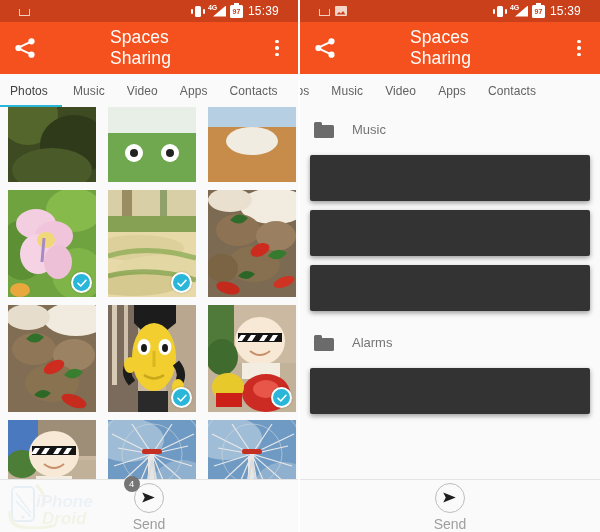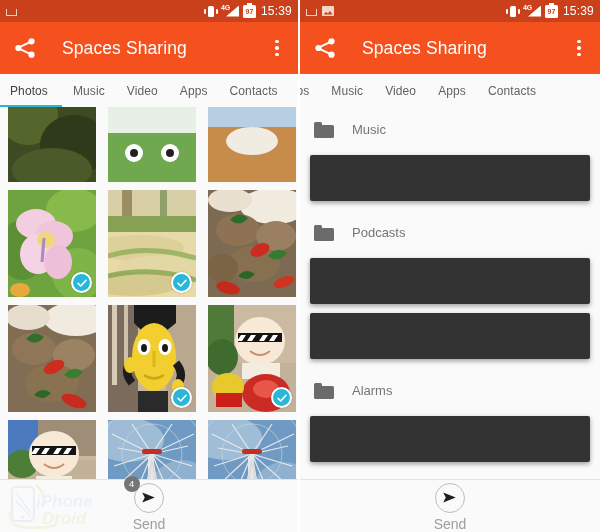--- a/index.html
+++ b/index.html
@@ -9,21 +9,21 @@
     background: #ffffff;
     overflow: hidden;
   }
   .screen { position: relative; width: 600px; height: 532px; display: flex; }
   .panel { position: relative; width: 300px; height: 532px; background: #fafafa; overflow: hidden; }
   .panel.left { border-right: 2px solid #ffffff; }
 
   
   .statusbar {
     height: 22px; background: #c9401a; color: #fff;
-    display: flex; align-items: center; padding: 0 6px;
+    display: flex; align-items: center; padding: 0 19px;
     font-size: 11px; position: relative; z-index: 5; gap: 34px;
   }
   .sb-left { display: flex; align-items: center; gap: 5px; flex: 1; }
   .sb-right { display: flex; align-items: center; gap: 4px; }
   .ic-keyboard {
     width: 11px; height: 7px; border: 1.6px solid #f6d5c9; border-top: none;
     opacity: .95; margin-top: 2px;
   }
   .ic-picture {
     width: 12px; height: 10px; background: #f6d5c9; position: relative; border-radius: 1px;
@@ -57,21 +57,21 @@
     position: relative;
   }
   .ic-battery::before {
     content: ""; position: absolute; top: -2px; left: 4px; width: 5px; height: 2px; background: #fff;
   }
   .clock { font-size: 12px; font-weight: normal; letter-spacing: .2px; margin-left: 1px; }
 
   
   .appbar {
     height: 52px; background: #f4511e; display: flex; align-items: center;
-    padding: 0 10px 0 13px; position: relative; z-index: 4;
+    padding: 0 10px 0 13px; position: relative; z-index: 4; gap: 48px;
   }
   .share-icon { width: 24px; height: 24px; flex: 0 0 auto; }
   .appbar-title {
     color: #fff; font-size: 17.5px; margin-left: 25px; flex: 1; letter-spacing: .1px;
   }
   .overflow { width: 22px; height: 24px; display: flex; flex-direction: column;
     align-items: center; justify-content: center; gap: 3px; cursor: pointer; }
   .overflow span { width: 3.5px; height: 3.5px; border-radius: 50%; background: #fff; display: block; }
 
   
@@ -518,27 +518,20 @@
     <div class="filelist">
       <div class="folder-row">
         <div class="folder-icon">
           <div class="tabtop"></div>
             <div class="bodyf"></div>
         </div>
         <div class="folder-label">Music</div>
       </div>
       <div class="redacted"></div>
 
-      <div class="folder-row">
-        <div class="folder-icon">
-          <div class="tabtop"></div>
-            <div class="bodyf"></div>
-        </div>
-        <div class="folder-label">Podcasts</div>
-      </div>
       <div class="redacted"></div>
 
       <div class="redacted"></div>
 
       <div class="folder-row">
         <div class="folder-icon">
           <div class="tabtop"></div>
             <div class="bodyf"></div>
         </div>
         <div class="folder-label">Alarms</div>

